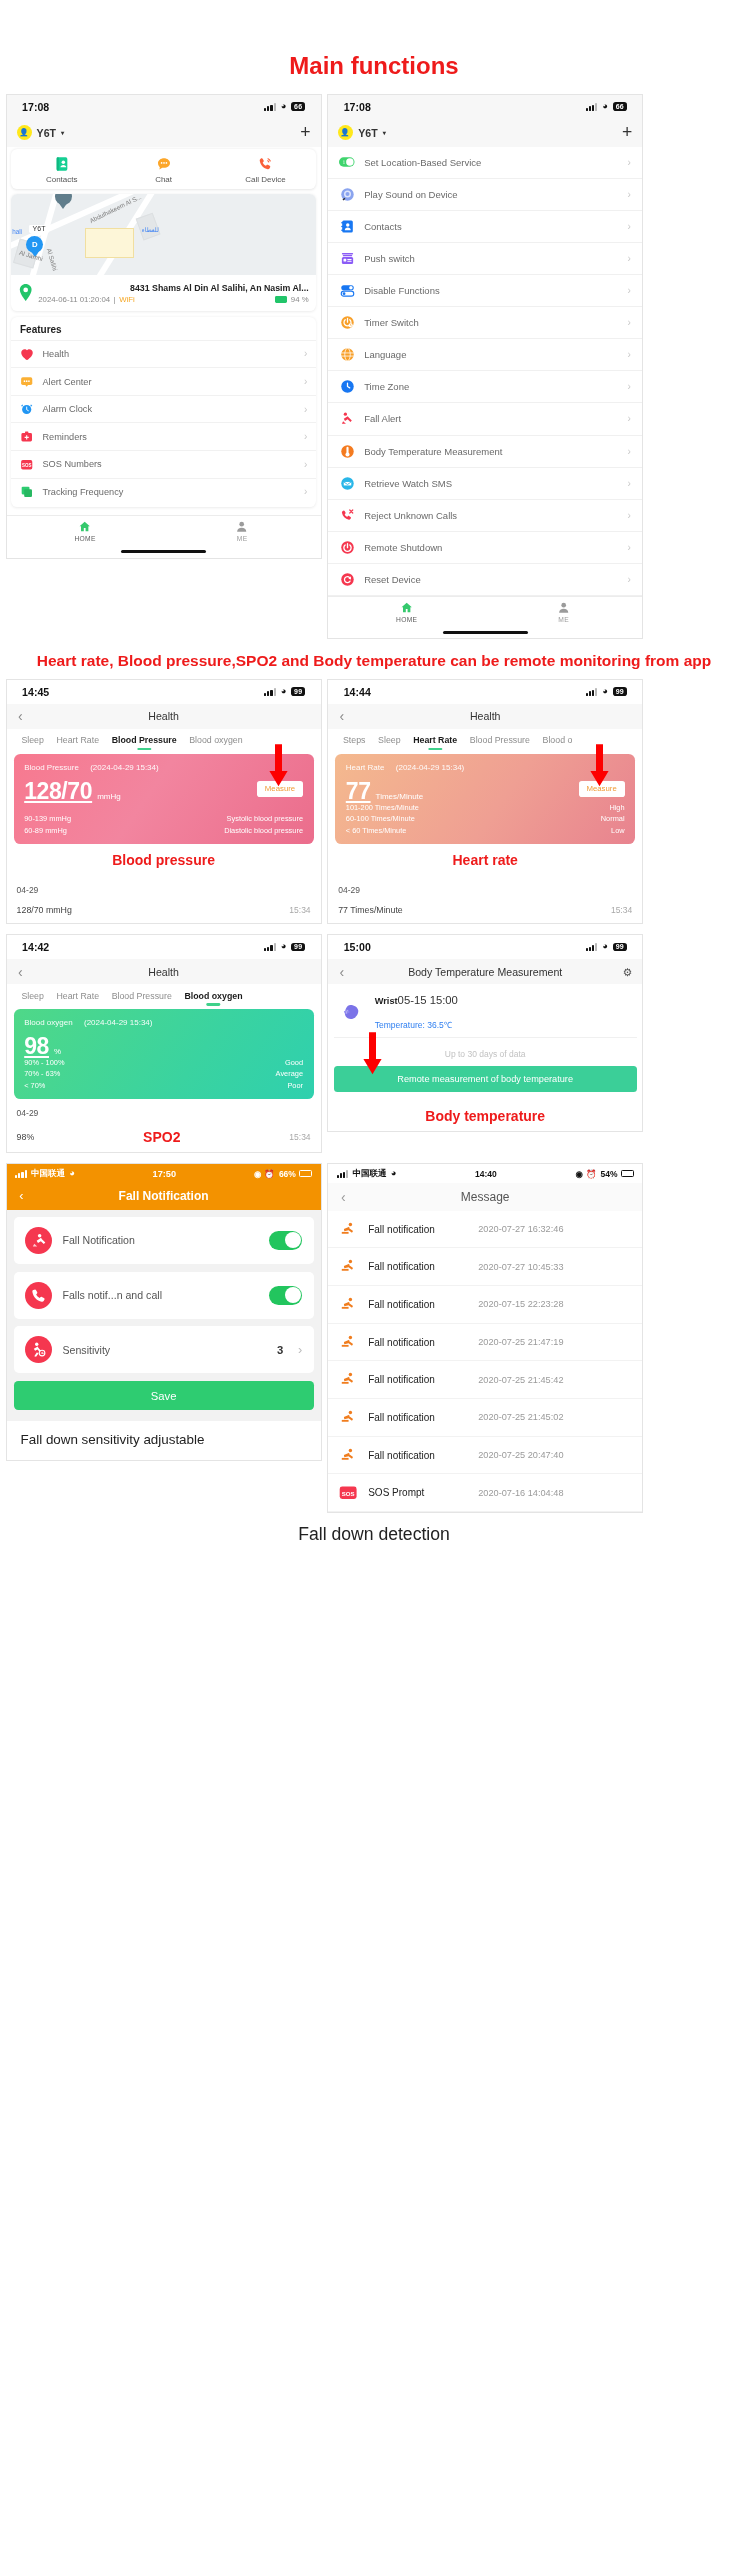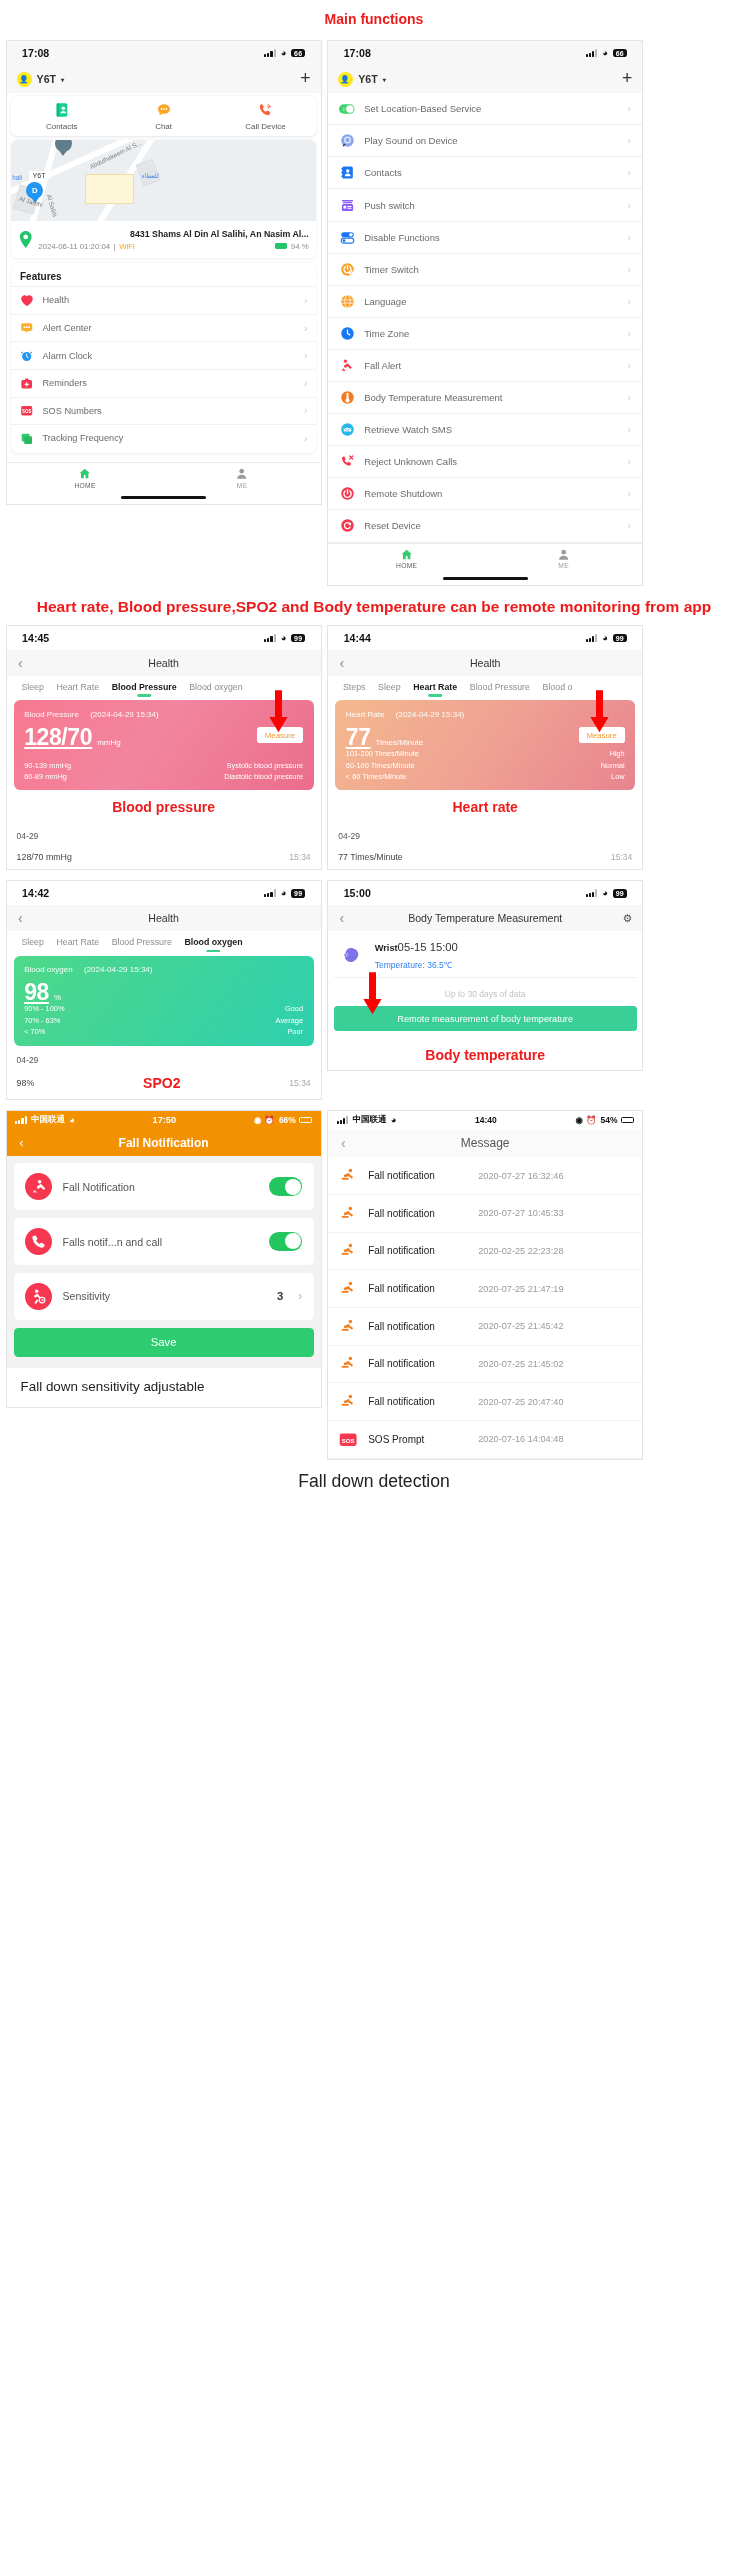--- a/index.html
+++ b/index.html
@@ -12,21 +12,21 @@
   }
   .page { width: 748px; position: relative; }
 
   
   .headline {
     color: #ee1b1b;
     font-weight: bold;
     text-align: center;
     line-height: 1.35;
   }
-  .headline.h1 { font-size: 14px; padding: 10px 0 11.3px; }
+  .headline.h1 { font-size: 24px; padding: 10px 0 11.3px; margin-top: 40px; }
   .headline.h2 { font-size: 15.5px; padding: 11.3px 28px 7px; }
 
   .caption-red {
     color: #ee1b1b;
     font-weight: bold;
     font-size: 14px;
     text-align: center;
   }
   .caption-black {
     color: #222;
@@ -220,21 +220,21 @@
     display: flex; justify-content: space-between; align-items: center;
     padding: 6.3px 10px 7.8px; font-size: 8.8px; color: #444;
   }
   .rec-row .tm { color: #a8a8a8; font-size: 8.5px; }
 
   
   .bt-card { background: #fff; margin: 2.8px 5.6px 0; border-radius: 5.6px; }
   .bt-row { display: flex; align-items: center; gap: 8.5px; padding: 7px 8.5px; border-bottom: 0.7px solid #f0f0f0; }
   .bt-ic { width: 24px; height: 18.3px; flex: none; }
   .bt-l1 { font-size: 9.2px; color: #222; font-weight: bold; }
-  .bt-l2 { font-size: 8.5px; color: #2f7ff0; margin-top: 6px; }
+  .bt-l2 { font-size: 8.5px; color: #2f7ff0; margin-top: 13px; }
   .bt-note { text-align: center; font-size: 8.5px; color: #c2c2c2; padding: 11.3px 0 7px; }
   .bt-btn {
     margin: 0 5.6px 5.6px; background: #3bcf98; color: #fff; text-align: center;
     font-size: 9.2px; border-radius: 3.5px; padding: 7.8px 0;
   }
 
   
   .and-status {
     background: #f39200; color: #fff; height: 18.3px;
     display: flex; align-items: center; justify-content: space-between;
@@ -1054,21 +1054,21 @@
       </div>
       <div class="msg-row">
         <span class="msg-ic">
           <svg width="18.3" height="17" viewBox="0 0 24 24">
               <circle cx="15.2" cy="5" r="2.4" fill="#f07d1e"></circle>
               <path d="M13.6 8.2 6 11.2l.6 3.3 6-1.4 4.8 3.4 1.5-2.3-5.3-3.8z" fill="#f07d1e"></path>
               <path d="M3 15.4h9.6v2.6H3z" fill="#f07d1e"></path>
             </svg>
         </span>
         <span class="msg-lbl">Fall notification</span>
-        <span class="msg-tm">2020-02-25 22:23:28</span>
+        <span class="msg-tm">2020-07-15 22:23:28</span>
       </div>
       <div class="msg-row">
         <span class="msg-ic">
           <svg width="18.3" height="17" viewBox="0 0 24 24">
               <circle cx="15.2" cy="5" r="2.4" fill="#f07d1e"></circle>
               <path d="M13.6 8.2 6 11.2l.6 3.3 6-1.4 4.8 3.4 1.5-2.3-5.3-3.8z" fill="#f07d1e"></path>
               <path d="M3 15.4h9.6v2.6H3z" fill="#f07d1e"></path>
             </svg>
         </span>
         <span class="msg-lbl">Fall notification</span>

